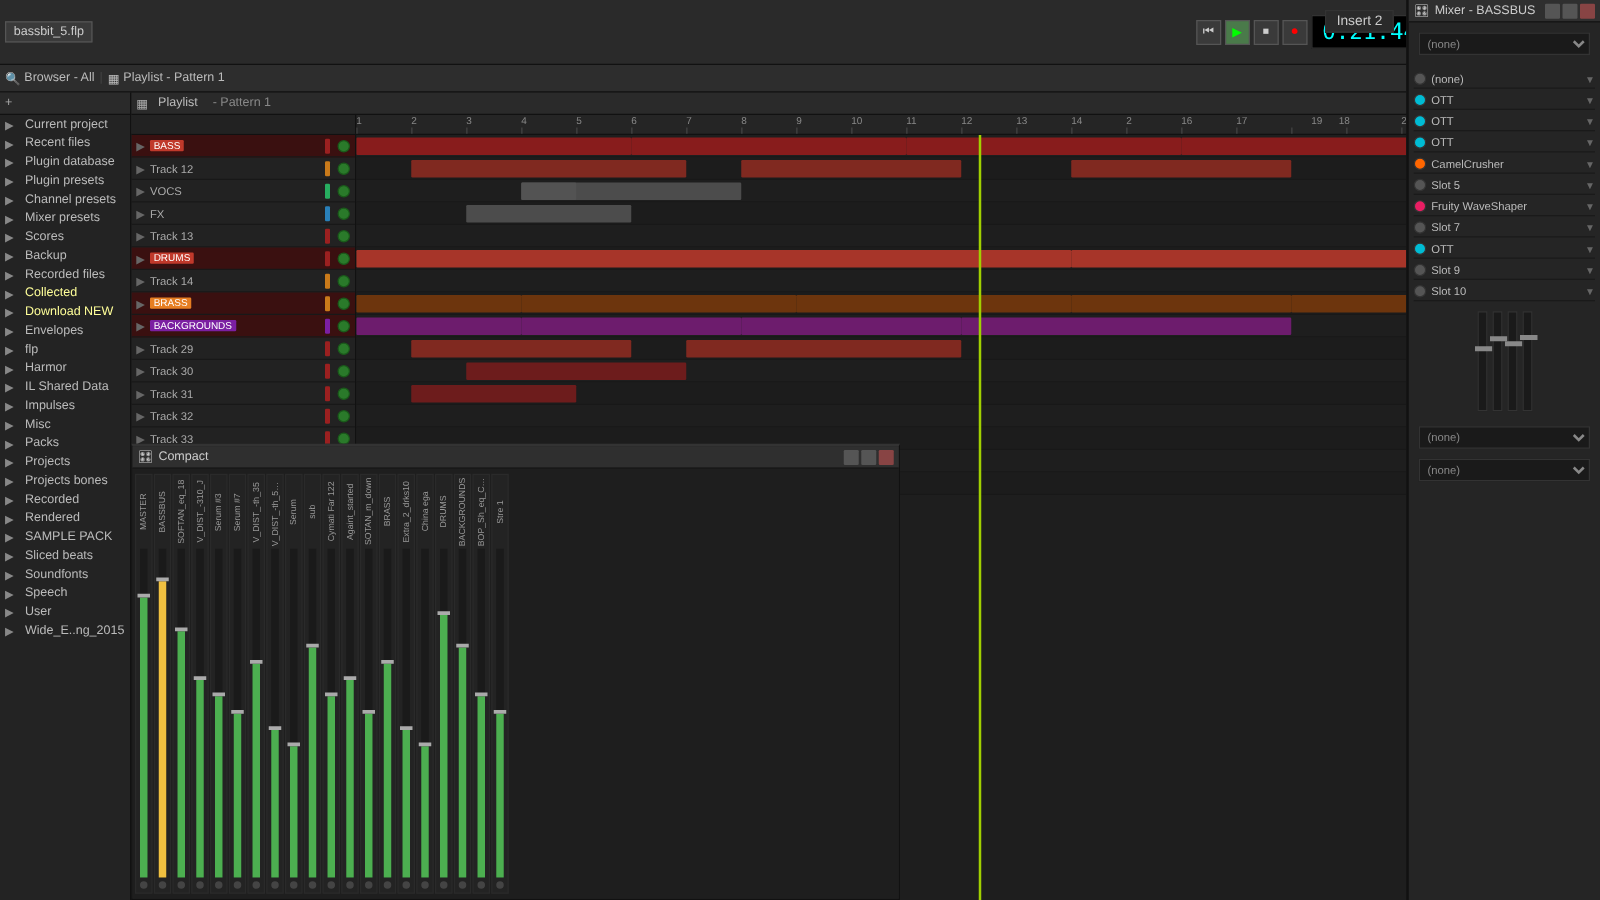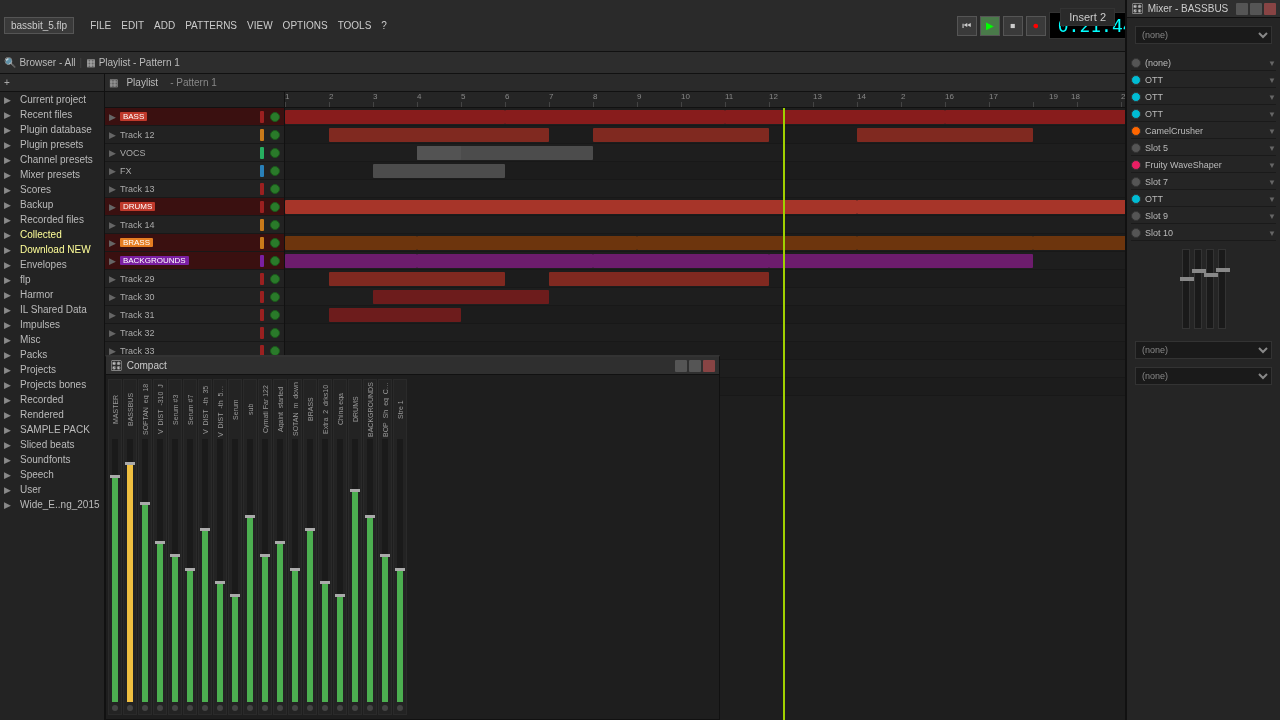--- a/index.html
+++ b/index.html
@@ -371,30 +371,20 @@
       color: #ccc;
       z-index: 30;
     }
 
   </style>
 </head>
 <body>
 
 <div id="top-bar">
   <div style="font-size:10px;color:#ccc;padding:2px 6px;background:#3a3a3a;border:1px solid #555;">bassbit_5.flp</div>
-  <div style="display:flex;gap:2px;margin-left:8px;">
-    <span class="menu-item">FILE</span>
-    <span class="menu-item">EDIT</span>
-    <span class="menu-item">ADD</span>
-    <span class="menu-item">PATTERNS</span>
-    <span class="menu-item">VIEW</span>
-    <span class="menu-item">OPTIONS</span>
-    <span class="menu-item">TOOLS</span>
-    <span class="menu-item">?</span>
-  </div>
 
   <div class="transport-area" style="display:flex;align-items:center;gap:3px;">
     <div class="transport-btn">⏮</div>
     <div class="transport-btn" style="background:#4a7a4a;color:#0f0;">▶</div>
     <div class="transport-btn">⏹</div>
     <div class="transport-btn" style="color:#f00;">⏺</div>
     <div class="time-display">0:21:44</div>
     <div class="bpm-display">158.000</div>
     <div class="pattern-display">Pattern 1</div>
   </div>

